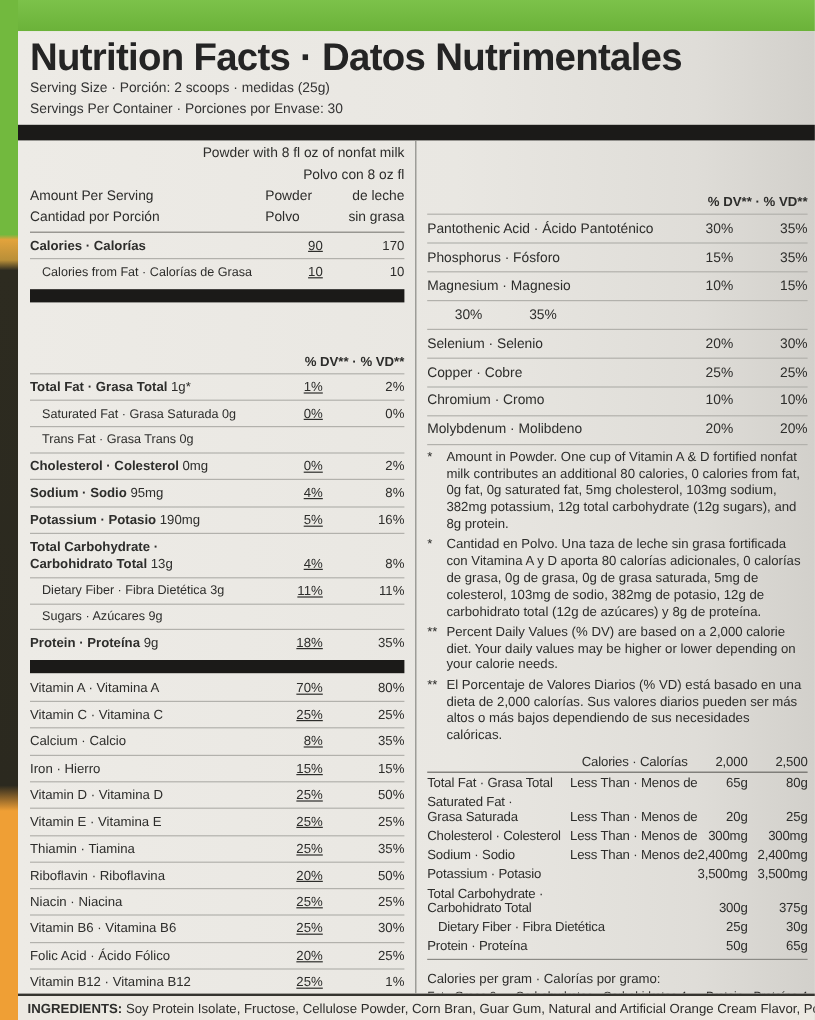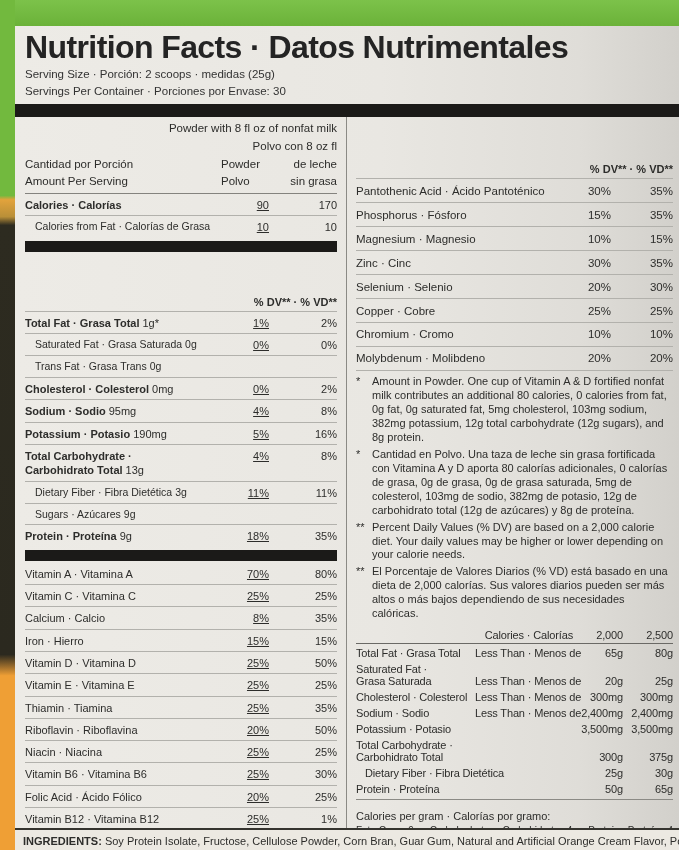--- a/index.html
+++ b/index.html
@@ -25,21 +25,21 @@
 
   
   .lh{border-bottom:1px solid #84837e;padding-bottom:4px;}
   .lh-line{text-align:right;font-size:11.5px;line-height:1.5;}
   .lh-row{display:flex;align-items:flex-end;margin-top:1px;font-size:11.5px;line-height:1.45;}
   .lh-amount{flex:1;}
   .lh-c1{width:48px;text-align:left;}
   .lh-c2{width:68px;text-align:right;}
 
   
-  .row{display:flex;font-size:11px;line-height:1.3;
+  .row{display:flex;align-items:flex-end;font-size:11px;line-height:1.3;
     padding:4px 0 3px;border-top:1px solid #b2b1ac;}
   #cal-rows .row:first-child{border-top:none;}
   #vitamin-rows .row:first-child{border-top:none;}
   .v1{width:45px;text-align:right;flex:none;text-decoration:underline;}
   .v2{width:68px;text-align:right;flex:none;}
   .ncell{flex:1;min-width:0;}
   .l1,.l2,.nm2{display:inline;}
   .amt{margin-left:3px;font-weight:normal;}
   .two .l1{display:block;}
   .row.sub .ncell{padding-left:10px;font-size:10.5px;}
@@ -99,22 +99,22 @@
   <div class="bar"></div>
 
   <div class="cols">
 
     <div class="col-left">
       <div class="lh">
         <div class="lh-line">Powder with 8 fl oz of nonfat milk</div>
         <div class="lh-line">Polvo con 8 oz fl</div>
         <div class="lh-row">
           <div class="lh-amount">
+            <div>Amount Per Serving</div>
             <div>Cantidad por Porción</div>
-            <div>Amount Per Serving</div>
           </div>
           <div class="lh-c1">
             <div>Powder</div>
             <div>Polvo</div>
           </div>
           <div class="lh-c2">
             <div>de leche</div>
             <div>sin grasa</div>
           </div>
         </div>
@@ -267,21 +267,20 @@
     <span class="m-name">Phosphorus · Fósforo</span>
     <span class="m-v1">15%</span>
     <span class="m-v2">35%</span>
   </div>
           <div class="row">
     <span class="m-name">Magnesium · Magnesio</span>
     <span class="m-v1">10%</span>
     <span class="m-v2">15%</span>
   </div>
           <div class="row">
-    <span class="m-name">Zinc · Cinc</span>
     <span class="m-v1">30%</span>
     <span class="m-v2">35%</span>
   </div>
           <div class="row">
     <span class="m-name">Selenium · Selenio</span>
     <span class="m-v1">20%</span>
     <span class="m-v2">30%</span>
   </div>
           <div class="row">
     <span class="m-name">Copper · Cobre</span>

